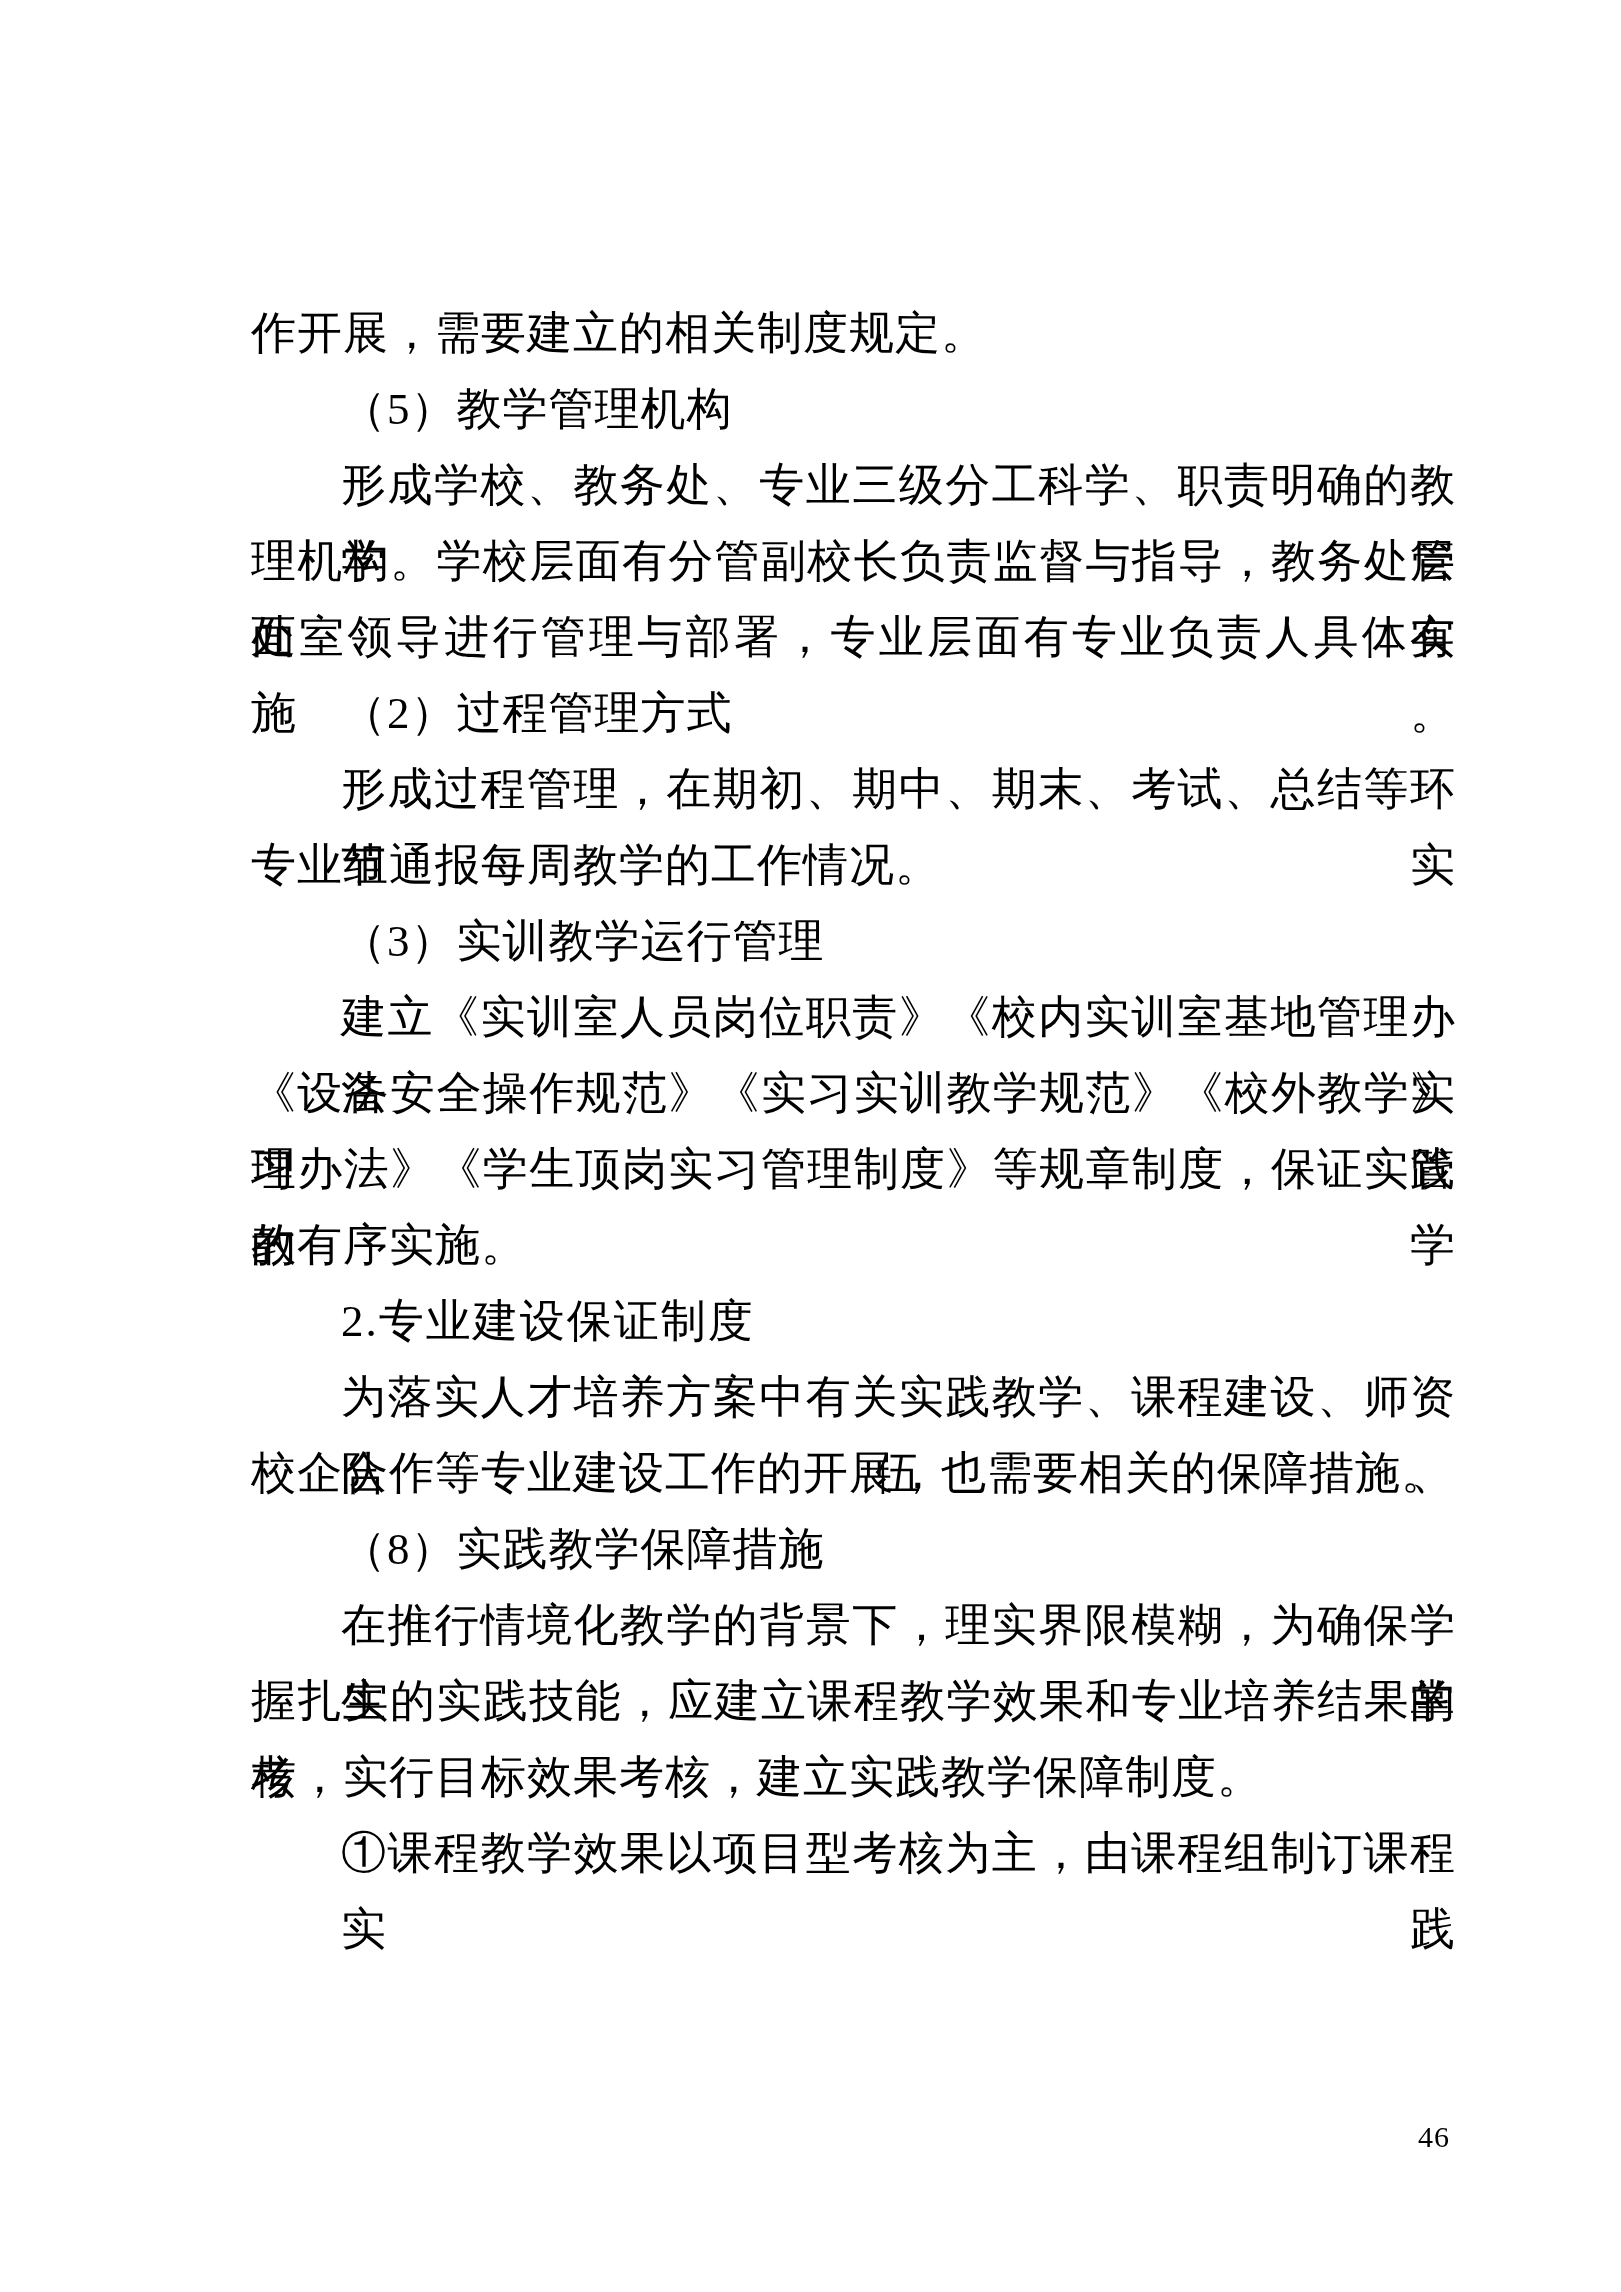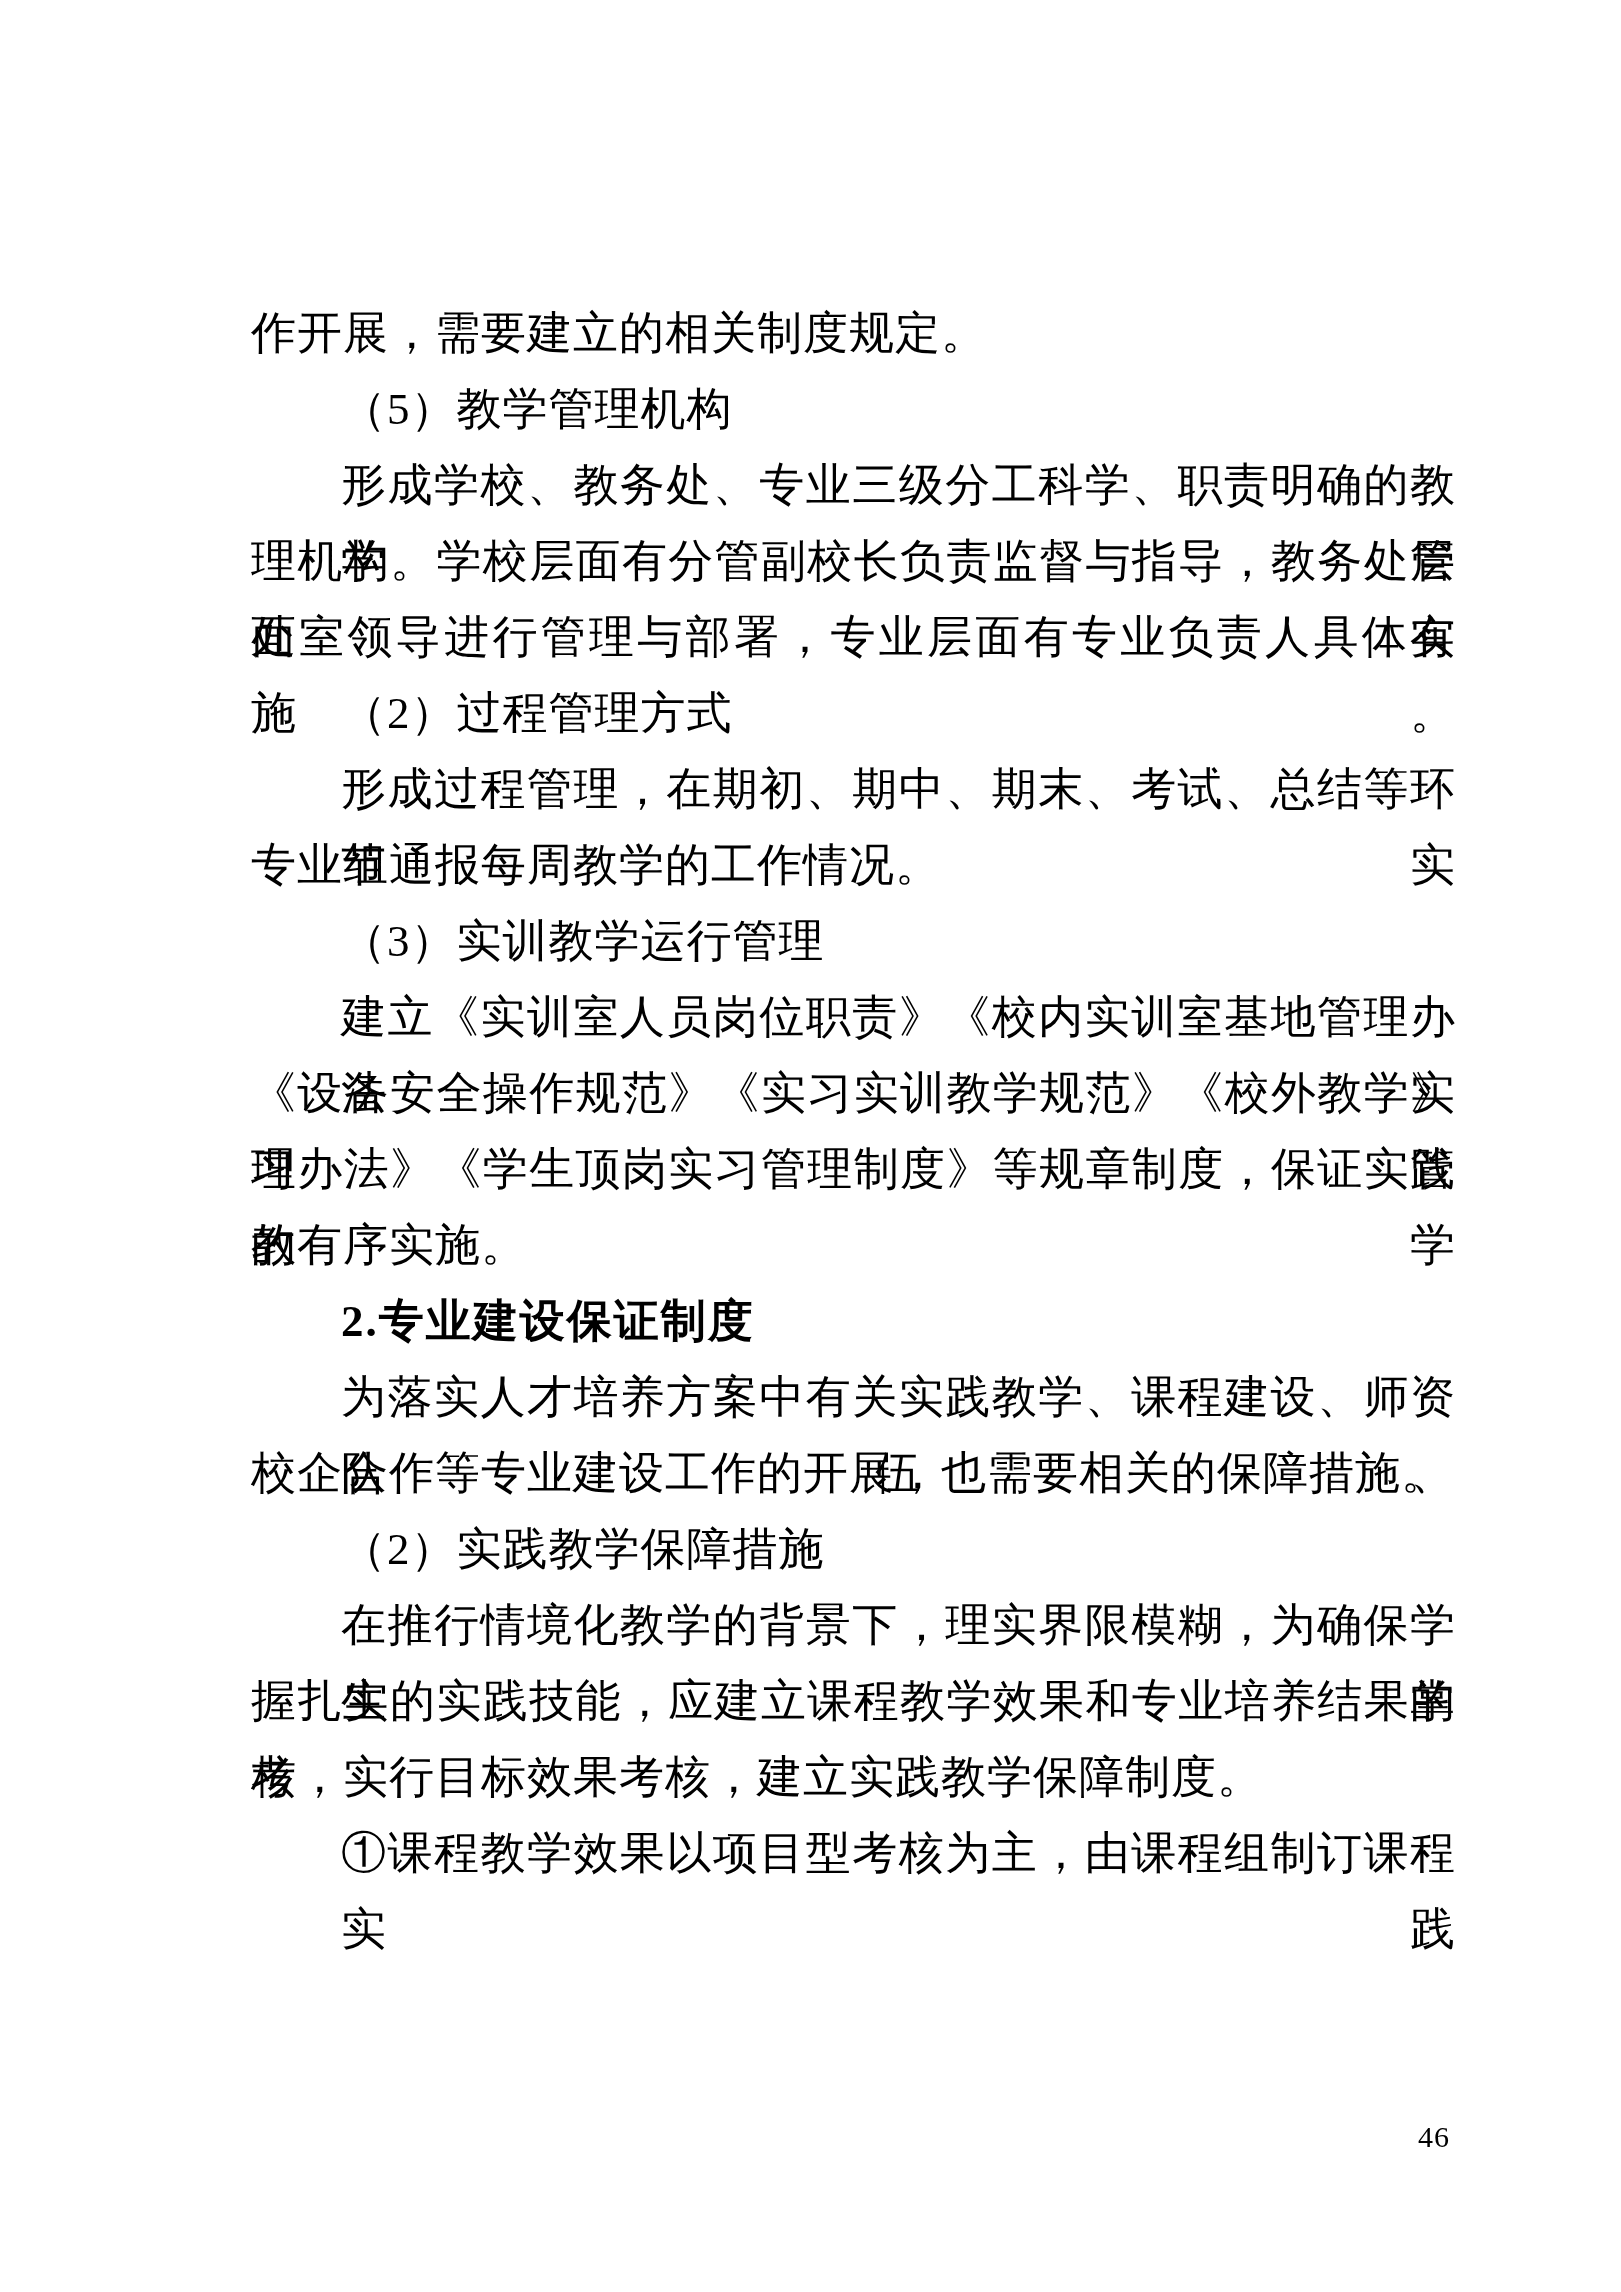--- a/index.html
+++ b/index.html
@@ -33,21 +33,21 @@
   .line.indent {
     padding-left: 90px;
   }
   .line.full {
     white-space: normal;
     letter-spacing: 0;
     text-align: justify;
     text-align-last: justify;
   }
   .line.bold {
-    font-weight: 700;
+    font-weight: 400;
     letter-spacing: 2px;
   }
   .page-number {
     position: absolute;
     left: 1378px;
     top: 2117px;
     font-size: 30px;
     line-height: 39px;
     letter-spacing: 1px;
   }
@@ -66,21 +66,21 @@
     <div class="line indent full">形成过程管理，在期初、期中、期末、考试、总结等环节实</div>
     <div class="line">专业组通报每周教学的工作情况。</div>
     <div class="line indent">（3）实训教学运行管理</div>
     <div class="line indent full">建立《实训室人员岗位职责》《校内实训室基地管理办法》</div>
     <div class="line full">《设备安全操作规范》《实习实训教学规范》《校外教学实习管</div>
     <div class="line full">理办法》《学生顶岗实习管理制度》等规章制度，保证实践教学</div>
     <div class="line">的有序实施。</div>
     <div class="line indent bold">2.专业建设保证制度</div>
     <div class="line indent full">为落实人才培养方案中有关实践教学、课程建设、师资队伍、</div>
     <div class="line">校企合作等专业建设工作的开展，也需要相关的保障措施。</div>
-    <div class="line indent">（2）实践教学保障措施</div>
+    <div class="line indent">（8）实践教学保障措施</div>
     <div class="line indent full">在推行情境化教学的背景下，理实界限模糊，为确保学生掌</div>
     <div class="line full">握扎实的实践技能，应建立课程教学效果和专业培养结果的考</div>
     <div class="line">核，实行目标效果考核，建立实践教学保障制度。</div>
     <div class="line indent full">①课程教学效果以项目型考核为主，由课程组制订课程实践</div>
   </div>
   <div class="page-number">46</div>
 </div>
 
 
 </body></html>

